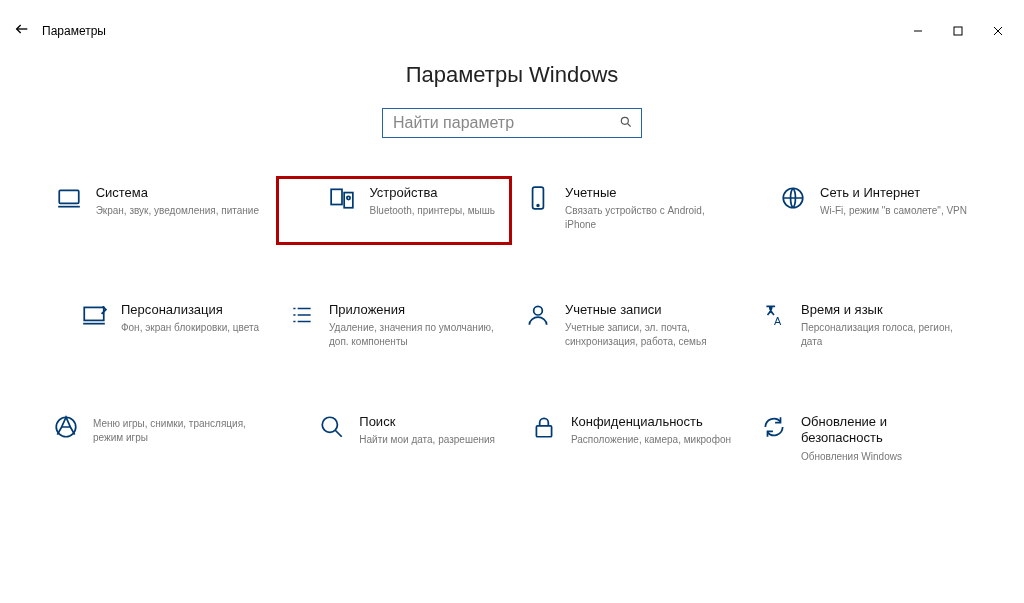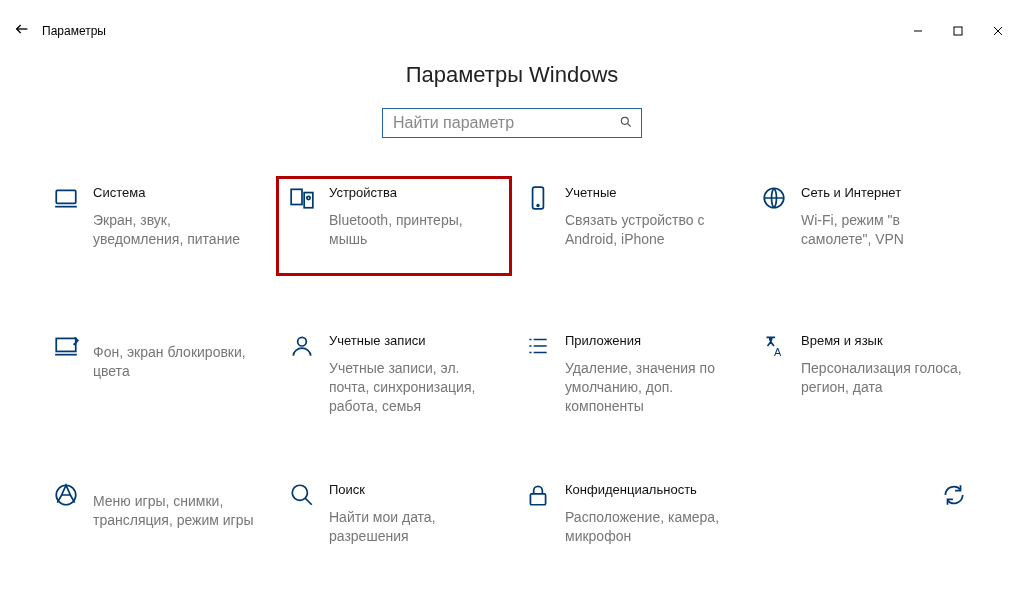--- a/index.html
+++ b/index.html
@@ -99,21 +99,21 @@
     width: 34px;
     flex: 0 0 34px;
     display: flex;
     justify-content: center;
     padding-top: 0;
     color: #003a73;
   }
   .tile .ico svg { width: 26px; height: 26px; }
   .tile .txt { padding-left: 10px; padding-right:4px; }
   .tile .label { font-size: 13px; color: #111; line-height:1.25; }
-  .tile .desc  { font-size: 14px; color: #777; margin-top: 10px; line-height: 1.35; }
+  .tile .desc  { font-size: 10px; color: #777; margin-top: 3px; line-height: 1.35; }
 </style>
 </head>
 <body>
 
 <div class="titlebar">
   <div class="back">
     <svg viewBox="0 0 24 24" width="16" height="16" fill="none" stroke="currentColor" stroke-width="2">
       <path d="M20 12H4"></path>
         <path d="M10 6l-6 6 6 6"></path>
     </svg>
@@ -208,52 +208,53 @@
 
   <div class="tile">
     <div class="ico">
       <svg viewBox="0 0 24 24" fill="none" stroke="currentColor" stroke-width="1.6">
         <rect x="3" y="5" width="18" height="12"></rect>
           <path d="M20 4l3 3-4 4"></path>
           <path d="M2 20h20"></path>
       </svg>
     </div>
     <div class="txt">
+      <div class="label">Персонализация</div>
       <div class="desc">Фон, экран блокировки, цвета</div>
+    </div>
+  </div>
+
+  <div class="tile">
+    <div class="ico">
+      <svg viewBox="0 0 24 24" fill="none" stroke="currentColor" stroke-width="1.6">
+        <path d="M4 6h2M8 6h12M4 12h2M8 12h12M4 18h2M8 18h12"></path>
+      </svg>
+    </div>
+    <div class="txt">
+      <div class="label">Приложения</div>
+      <div class="desc">Удаление, значения по умолчанию, доп. компоненты</div>
     </div>
   </div>
 
   <div class="tile">
     <div class="ico">
       <svg viewBox="0 0 24 24" fill="none" stroke="currentColor" stroke-width="1.6">
         <circle cx="12" cy="8" r="4"></circle>
           <path d="M4 21c0-4 4-7 8-7s8 3 8 7"></path>
       </svg>
     </div>
     <div class="txt">
       <div class="label">Учетные записи</div>
       <div class="desc">Учетные записи, эл. почта, синхронизация, работа, семья</div>
     </div>
   </div>
 
   <div class="tile">
     <div class="ico">
       <svg viewBox="0 0 24 24" fill="none" stroke="currentColor" stroke-width="1.6">
-        <path d="M4 6h2M8 6h12M4 12h2M8 12h12M4 18h2M8 18h12"></path>
-      </svg>
-    </div>
-    <div class="txt">
-      <div class="label">Приложения</div>
-      <div class="desc">Удаление, значения по умолчанию, доп. компоненты</div>
-    </div>
-  </div>
-
-  <div class="tile">
-    <div class="ico">
-      <svg viewBox="0 0 24 24" fill="none" stroke="currentColor" stroke-width="1.6">
         <path d="M5 4h8M9 4v3M6 12c2-2 4-5 4-8M12 12c-2-2-4-5-4-8"></path>
           <text x="12" y="21" font-size="10" fill="currentColor" stroke="none">A</text>
       </svg>
     </div>
     <div class="txt">
       <div class="label">Время и язык</div>
       <div class="desc">Персонализация голоса, регион, дата</div>
     </div>
   </div>
 
@@ -296,15 +297,19 @@
     </div>
   </div>
 
   <div class="tile">
     <div class="ico">
       <svg viewBox="0 0 24 24" fill="none" stroke="currentColor" stroke-width="1.6">
         <path d="M4 12a8 8 0 0 1 14-5M20 12a8 8 0 0 1-14 5"></path>
           <path d="M18 3v5h-5M6 21v-5h5"></path>
       </svg>
     </div>
+    <div class="txt">
+      <div class="label">Обновление и безопасность</div>
+      <div class="desc">Обновления Windows</div>
+    </div>
   </div>
 
 </div>
 
 </body></html>

